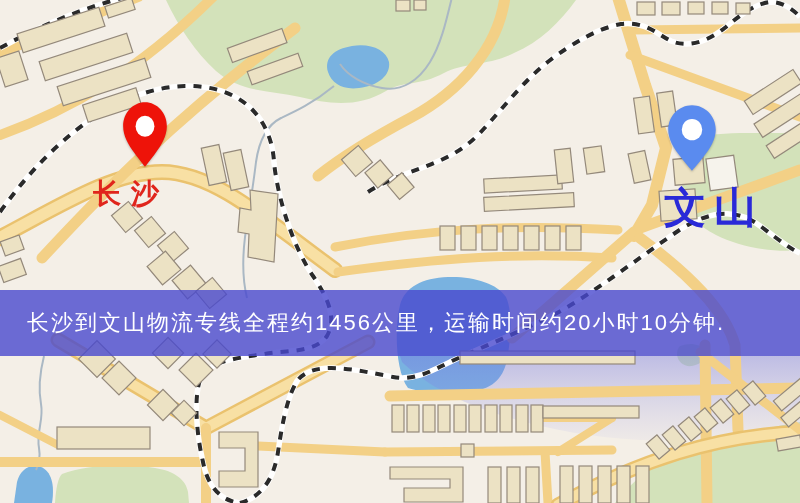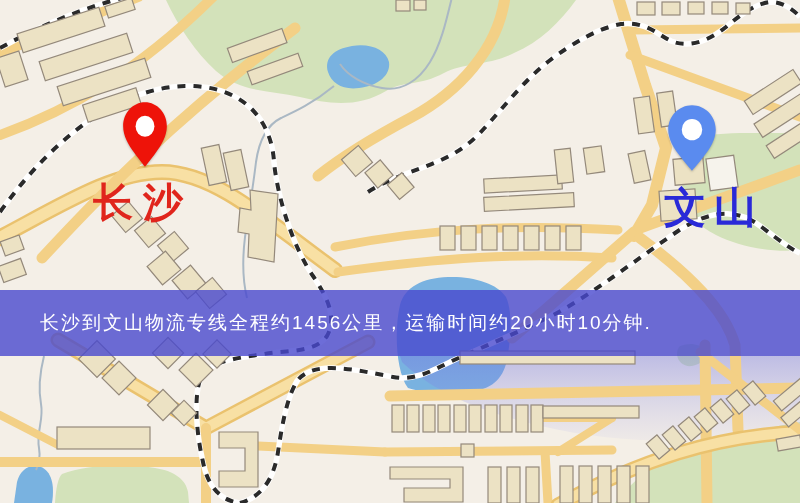--- a/index.html
+++ b/index.html
@@ -16,25 +16,25 @@
   .rw-dash path{fill:none;stroke:var(--mc-railway-dark,#2a2a2a);stroke-width:4;stroke-dasharray:8 8;}
   .bld rect,.bld path{fill:var(--mc-building-fill,#ece2c4);stroke:var(--mc-building-stroke,#94897b);stroke-width:1.2;}
   .bld .white-bld{fill:#f6f3ec;}
   
   .pin{position:absolute;line-height:0;}
   .pin svg{display:block;filter:drop-shadow(0 1px 1px rgba(0,0,0,0.25));}
   .pin.origin{left:122px;top:101px;width:46px;height:67px;}
   .pin.dest{left:667px;top:104px;width:50px;height:68px;}
   
   .place-label{position:absolute;font-weight:600;white-space:nowrap;}
-  .origin-label{left:93px;top:175px;font-size:40px;letter-spacing:10px;color:var(--origin-label,#e0251c);}
+  .origin-label{left:93px;top:175px;font-size:28px;letter-spacing:10px;color:var(--origin-label,#e0251c);}
   .dest-label{left:664px;top:180px;font-size:42px;letter-spacing:8px;color:var(--dest-label,#2a2ad8);}
   
   .banner{position:absolute;left:0;top:290px;width:800px;height:66px;background:var(--banner-bg,rgba(72,72,206,0.8));display:flex;align-items:center;}
-  .banner span{color:var(--banner-fg,#ffffff);font-size:19px;letter-spacing:2px;padding-left:40px;white-space:nowrap;}
+  .banner span{color:var(--banner-fg,#ffffff);font-size:22px;letter-spacing:2px;padding-left:27px;white-space:nowrap;}
 </style>
 </head>
 <body>
 
 <div class="stage">
 
   <svg class="map" width="800" height="503" viewBox="0 0 800 503">
     <defs>
       <linearGradient id="tg" x1="0" y1="0" x2="0" y2="1">
         <stop offset="0" stop-color="#7478e0" stop-opacity="0.42"></stop>

